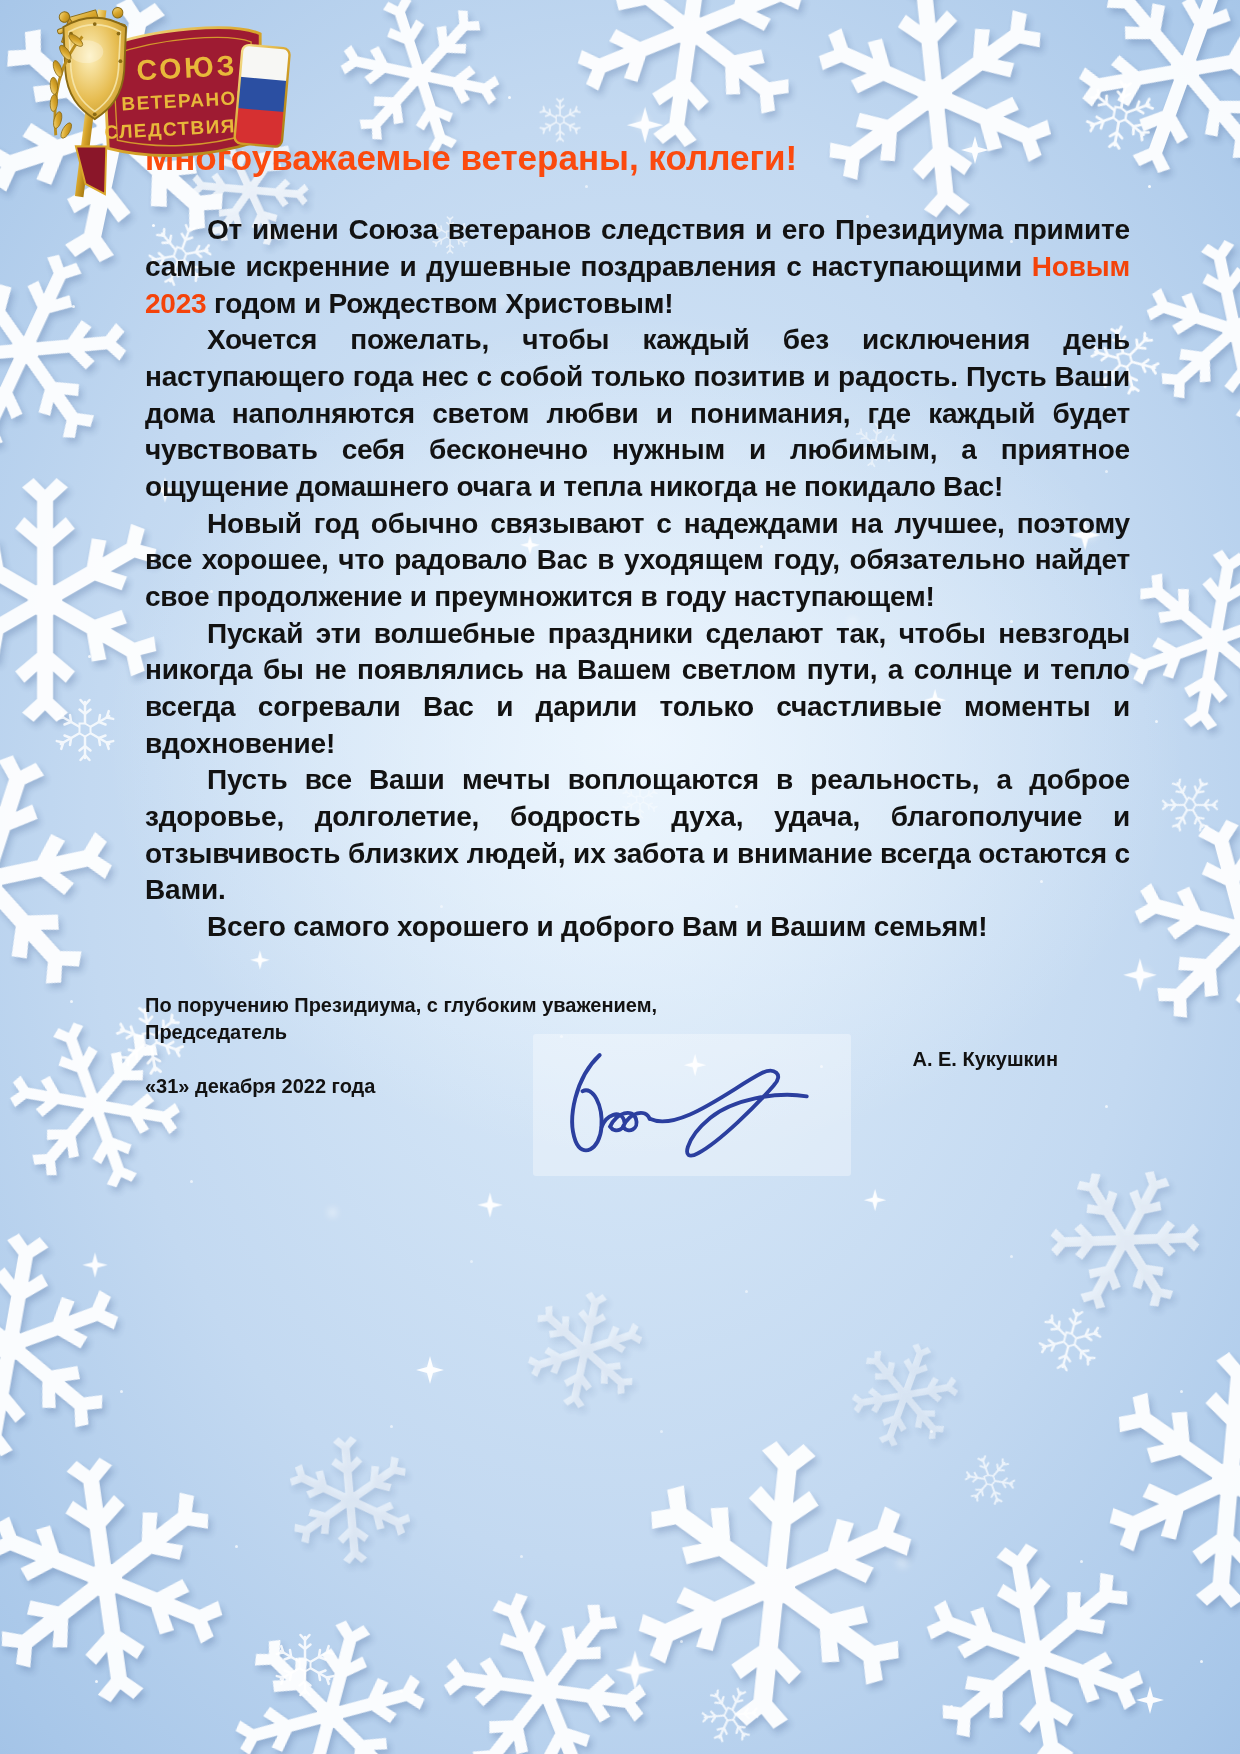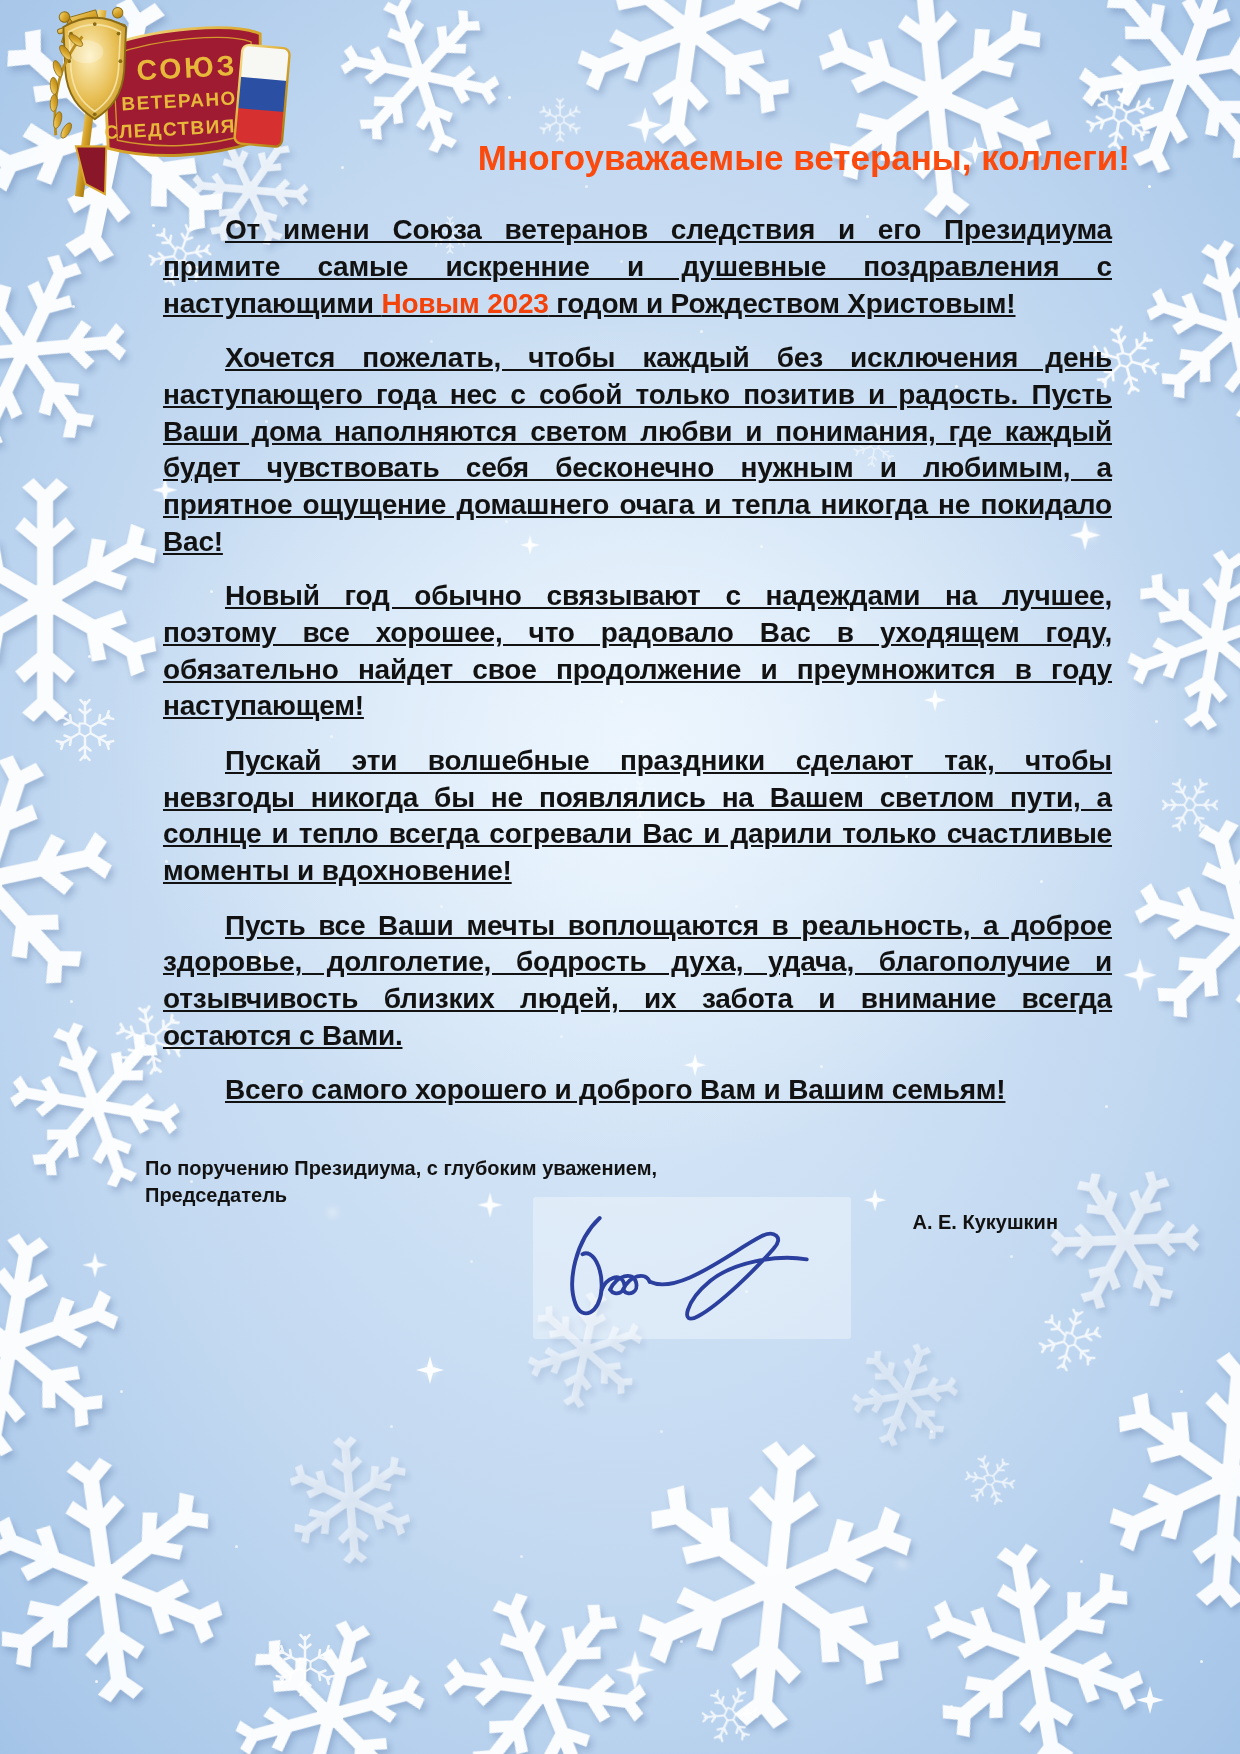--- a/index.html
+++ b/index.html
@@ -16,29 +16,28 @@
   .bg-svg{position:absolute;inset:0;z-index:0;}
   .bigflakes{filter:drop-shadow(3px 5px 3px rgba(70,100,150,.30));}
   .dots,.glowdots{position:absolute;left:0;top:0;width:3px;height:3px;border-radius:50%;z-index:1;background:transparent;}
   .glowdots{width:5px;height:5px;}
   .logo{position:absolute;left:14px;top:2px;width:285px;height:200px;z-index:3;}
   .content{
     position:absolute;left:145px;top:138px;width:985px;z-index:2;
     color:#121212;font-weight:bold;
   }
   .title{
-    margin:0 0 34px 0;text-align:right;
+    margin:0 0 34px 0;text-align:left;
     font-size:35px;line-height:1.15;font-weight:bold;
     letter-spacing:0px;
   }
   .para{
-    margin:18px;font-size:28px;line-height:1.31;
+    margin:0;font-size:28px;line-height:1.31;
     text-align:justify;text-indent:62px;
     letter-spacing:-0.2px;
-    text-decoration:underline;
   }
   .hl{font-weight:bold;}
   .closing{margin-top:46px;font-size:20px;line-height:1.36;}
   .closing-line{white-space:nowrap;}
   .org-line{word-spacing:9px;}
   .sig-row{display:flex;align-items:flex-start;position:relative;}
   .sig-name{margin-left:auto;margin-right:72px;white-space:nowrap;}
   .sig-img{position:absolute;left:392px;top:-10px;width:310px;height:138px;}
   .sig-backdrop{position:absolute;left:388px;top:-12px;width:318px;height:142px;background:rgba(255,255,255,.34);border-radius:3px;}
   text{font-family:"Liberation Sans","DejaVu Sans",sans-serif;}
@@ -263,16 +262,17 @@
         <span class="sig-backdrop"></span>
         <svg class="sig-img" viewBox="0 0 330 160" xmlns="http://www.w3.org/2000/svg">
           <g fill="none" stroke="#2b3f9f" stroke-width="4.5" stroke-linecap="round">
             <path d="M58,22 C30,48 20,96 30,122 C38,142 58,132 60,106 C62,80 50,58 38,64"></path>
             <path d="M60,106 C66,90 82,86 86,97 C90,108 76,114 70,105 C78,88 96,84 100,96 C104,108 91,114 85,105 C93,88 111,84 116,96"></path>
             <path d="M116,96 C150,112 212,60 246,43 C260,36 272,44 260,57 C240,80 198,122 172,136 C150,148 158,118 186,95 C212,74 262,64 298,70"></path>
           </g>
         </svg>
         <span class="sig-name">А. Е. Кукушкин</span>
       </div>
+      <div class="closing-line">«31» декабря 2022 года</div>
     </div>
   </div>
 
 </div>
 
 </body></html>

